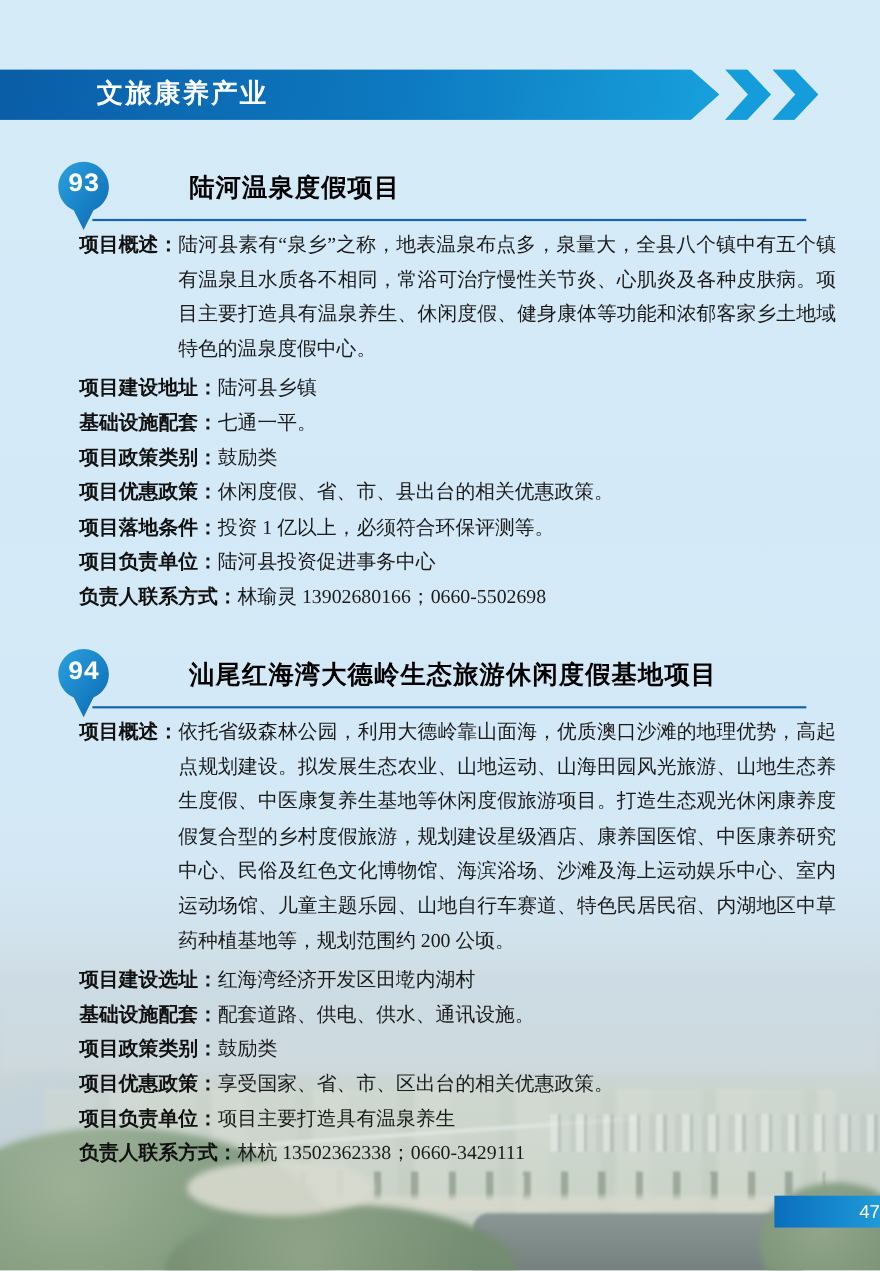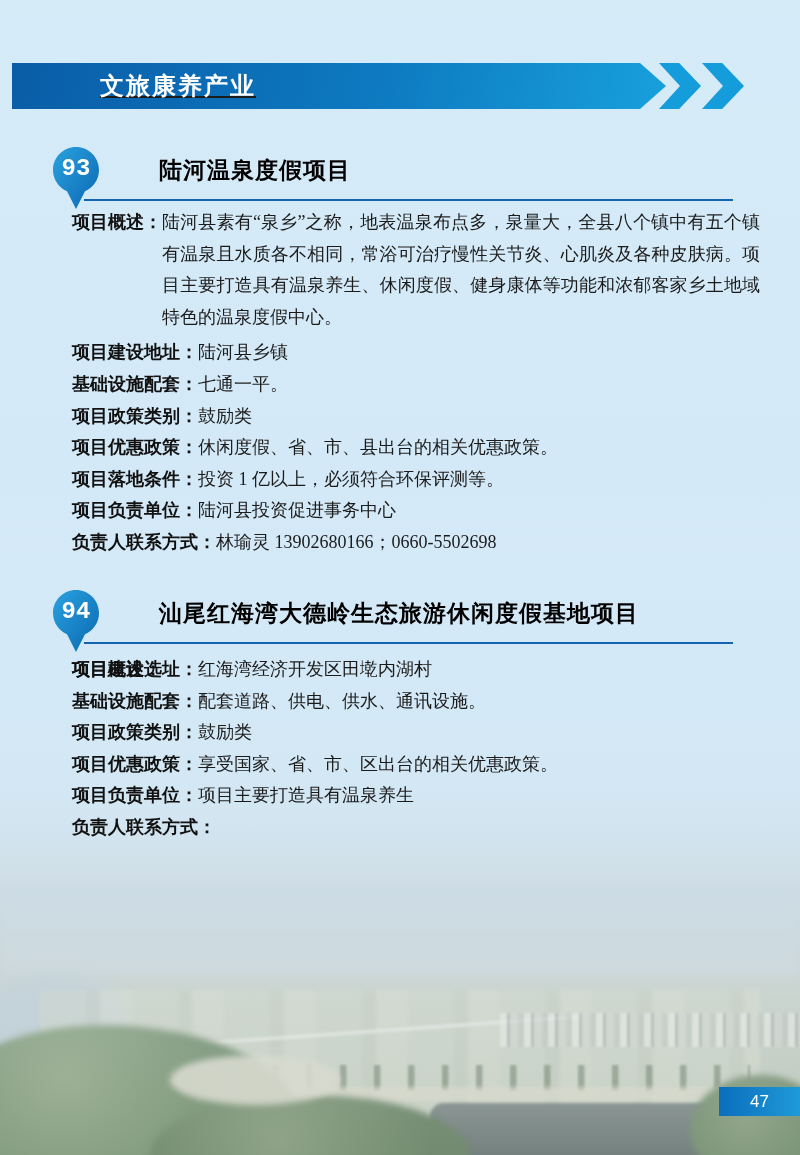--- a/index.html
+++ b/index.html
@@ -31,58 +31,57 @@
     background:radial-gradient(circle at 35% 30%,#8aa07c,#62805c 70%);filter:blur(3px);}
   .ph-hill2{left:150px;top:500px;width:320px;height:120px;border-radius:50%;
     background:radial-gradient(circle at 40% 40%,#7d9471,#5d7857 75%);filter:blur(3px);}
   .ph-sand{left:170px;top:460px;width:170px;height:50px;border-radius:50%;background:#d6d6c5;filter:blur(3px);opacity:.9;}
   .ph-right-trees{left:690px;top:480px;width:140px;height:110px;border-radius:50%;
     background:radial-gradient(circle at 40% 40%,#7f9573,#637f5c 75%);filter:blur(3px);}
   .ph-wash{left:0;top:0;width:800px;height:560px;
     background:linear-gradient(180deg,#d4e9f7 0%,rgba(212,233,247,.95) 14%,rgba(212,233,247,.7) 34%,rgba(214,231,243,.45) 52%,rgba(220,233,243,.28) 72%,rgba(228,237,243,.16) 100%);}
   
   .banner{
-    position:absolute;left:12px;top:63px;width:654px;height:46px;z-index:2;
+    position:absolute;left:0;top:63px;width:654px;height:46px;z-index:2;
     background:linear-gradient(100deg,#0a5da7 0%,#0d79c0 55%,#18a0dc 100%);
     clip-path:polygon(0 0,calc(100% - 26px) 0,100% 50%,calc(100% - 26px) 100%,0 100%);
-    text-decoration:underline;
   }
   .banner-title{
     display:block;padding-left:88px;line-height:46px;color:#ffffff;
     font-family:"Liberation Sans","DejaVu Sans",sans-serif;font-weight:bold;font-size:24px;letter-spacing:2px;
   }
   .chev{position:absolute;top:63px;width:42px;height:46px;background:#149cdb;z-index:2;
     clip-path:polygon(0 0,48% 0,100% 50%,48% 100%,0 100%,50% 50%);}
   .chev1{left:659px;} .chev2{left:702px;}
   
   .section{position:absolute;left:48px;width:712px;z-index:2;}
   .sec93{top:142px;} .sec94{top:585px;}
   .sec-head{position:relative;height:65px;}
   .pin{position:absolute;left:4px;top:4px;width:48px;height:64px;}
   .pin-num{
     position:absolute;left:4px;top:13px;width:48px;text-align:center;color:#fff;
     font-family:Liberation Mono, monospace;font-weight:bold;font-size:24px;
   }
   .sec-title{
-    position:absolute;left:67px;top:6px;height:46px;line-height:46px;
+    position:absolute;left:80px;top:6px;height:46px;line-height:46px;
     font-weight:bold;font-size:23px;color:#000;letter-spacing:1px;padding-left:44px;
   }
   .rule{position:absolute;left:36px;top:57px;width:649px;height:2px;background:#1565ae;}
   .body{margin-left:24px;width:688px;font-size:18px;line-height:31.6px;}
   .para{position:relative;padding-left:90px;text-align:justify;margin-bottom:4px;}
   .flabel{font-family:"Liberation Sans","DejaVu Sans",sans-serif;font-weight:bold;color:#111;white-space:nowrap;}
   .para .flabel{position:absolute;left:0;top:0;}
   .frow{display:flex;}
   .frow .fvalue{white-space:nowrap;text-align:right;}
   
   .pagebox{
-    position:absolute;right:0;top:1087px;width:81px;height:29px;z-index:3;
+    position:absolute;right:0;top:1087px;width:96px;height:29px;z-index:3;
     background:linear-gradient(90deg,#0a6ebd 0%,#1f9ad8 100%);
     color:#fff;font-family:"Liberation Sans","DejaVu Sans",sans-serif;
-    font-size:17px;text-align:center;line-height:29px;
+    font-size:17px;text-align:right;line-height:29px;
   }
 </style>
 </head>
 <body>
 
 <div class="page">
 
   <div class="photo">
     <div class="ph-base"></div>
     <div class="ph-sea"></div>
@@ -168,20 +167,21 @@
         </defs>
         <path d="M24 1 C36.7 1 47 11.3 47 24 C47 33.5 41.2 41.6 33 45.2 L24 63 L15 45.2 C6.8 41.6 1 33.5 1 24 C1 11.3 11.3 1 24 1 Z" fill="url(#pg94)"></path>
       </svg>
       <span class="pin-num">94</span>
       <span class="sec-title">汕尾红海湾大德岭生态旅游休闲度假基地项目</span>
       <div class="rule"></div>
     </div>
     <div class="body">
       <div class="para">
         <span class="flabel">项目概述：</span>
+        <span class="fvalue">依托省级森林公园，利用大德岭靠山面海，优质澳口沙滩的地理优势，高起点规划建设。拟发展生态农业、山地运动、山海田园风光旅游、山地生态养生度假、中医康复养生基地等休闲度假旅游项目。打造生态观光休闲康养度假复合型的乡村度假旅游，规划建设星级酒店、康养国医馆、中医康养研究中心、民俗及红色文化博物馆、海滨浴场、沙滩及海上运动娱乐中心、室内运动场馆、儿童主题乐园、山地自行车赛道、特色民居民宿、内湖地区中草药种植基地等，规划范围约 200 公顷。</span>
       </div>
       <div class="frow">
         <span class="flabel">项目建设选址：</span>
         <span class="fvalue">红海湾经济开发区田墘内湖村</span>
       </div>
       <div class="frow">
         <span class="flabel">基础设施配套：</span>
         <span class="fvalue">配套道路、供电、供水、通讯设施。</span>
       </div>
       <div class="frow">
@@ -191,20 +191,21 @@
       <div class="frow">
         <span class="flabel">项目优惠政策：</span>
         <span class="fvalue">享受国家、省、市、区出台的相关优惠政策。</span>
       </div>
       <div class="frow">
         <span class="flabel">项目负责单位：</span>
         <span class="fvalue">项目主要打造具有温泉养生</span>
       </div>
       <div class="frow">
         <span class="flabel">负责人联系方式：</span>
+        <span class="fvalue">林杭 13502362338；0660-3429111</span>
       </div>
     </div>
   </div>
 
   <div class="pagebox">
     <span>47</span>
   </div>
 
 </div>
 

